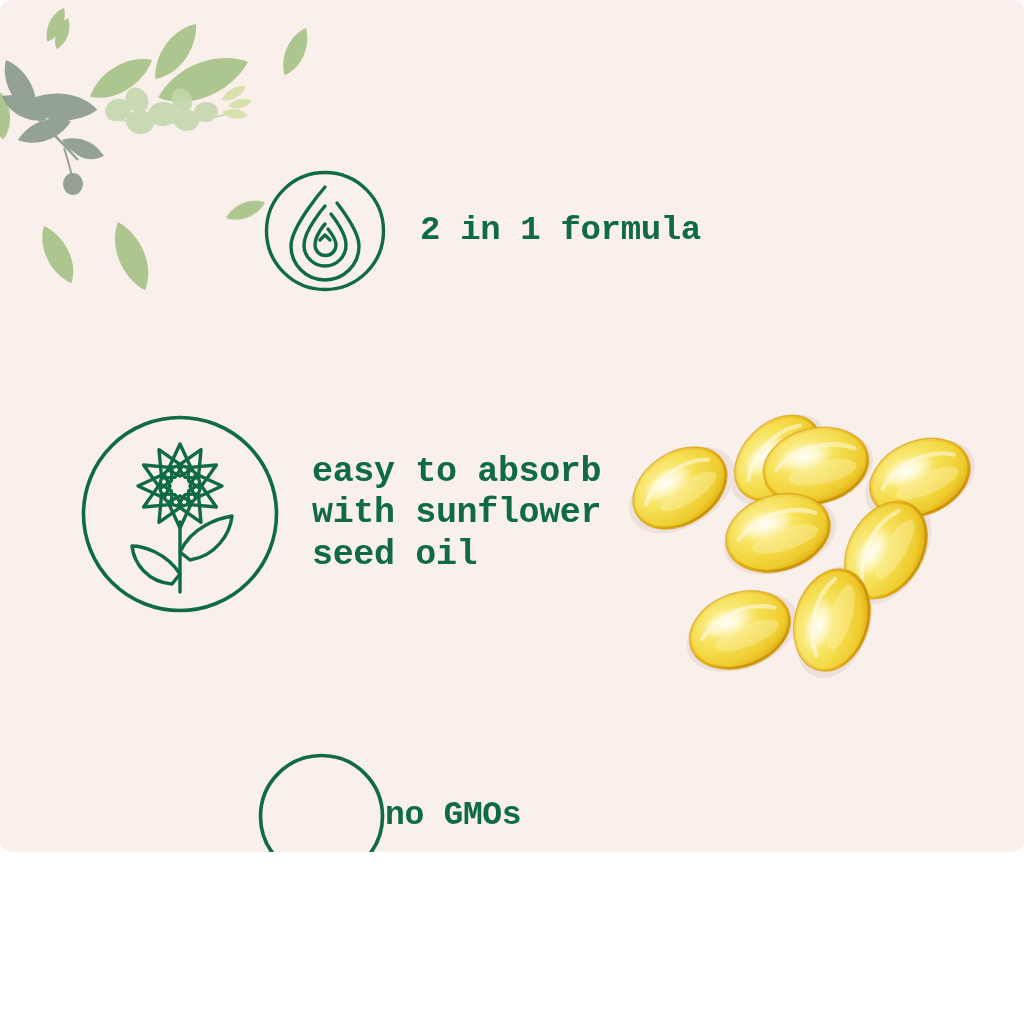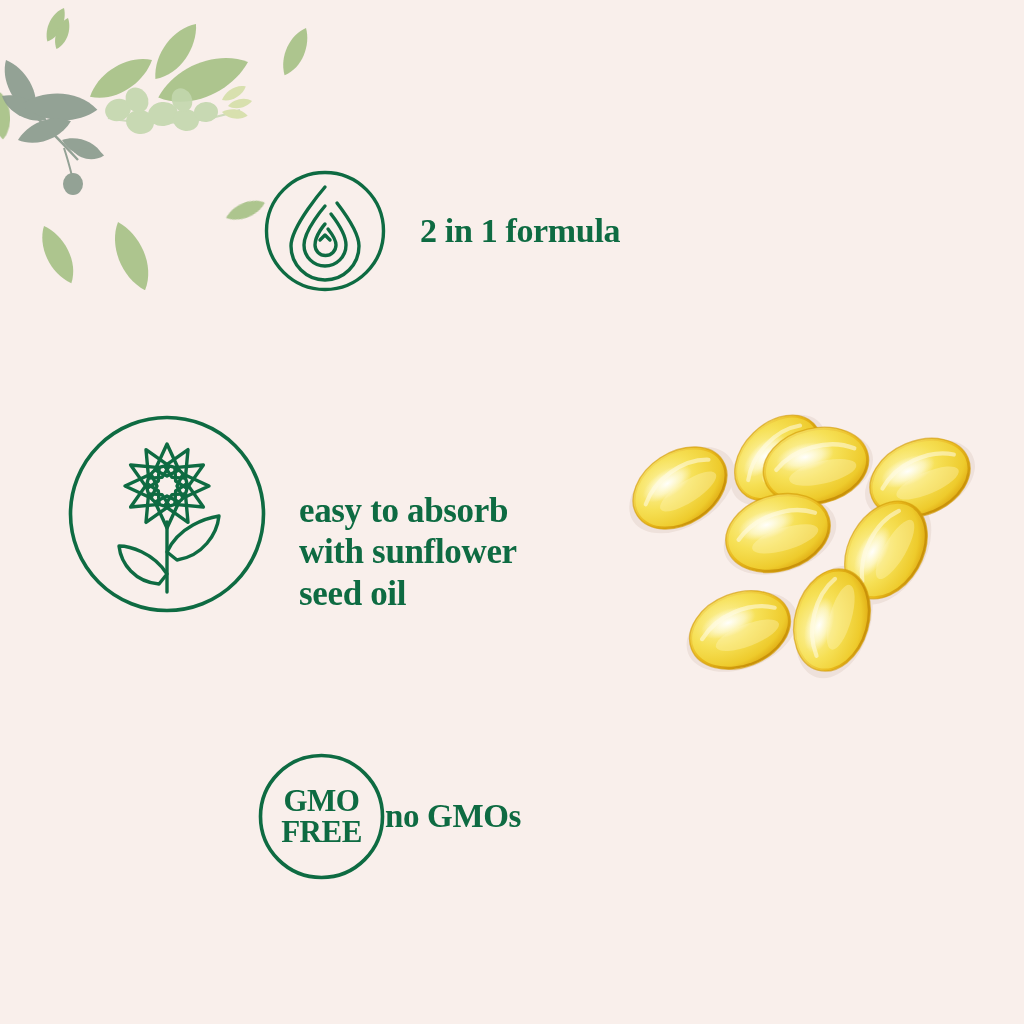--- a/index.html
+++ b/index.html
@@ -3,23 +3,24 @@
 <meta charset="utf-8">
 <style>
   html, body {
     margin: 0;
     padding: 0;
     background: #ffffff;
   }
   #stage {
     position: relative;
     width: 1024px;
-    height: 1024px;
+    height: 852px;
     overflow: hidden;
-    font-family: Liberation Serif, serif;
+    font-family: Liberation Mono, monospace;
+    border-radius: 12px;
   }
   .bg {
     position: absolute;
     inset: 0;
     background: #f9efeb;
   }
   
   #botanical {
     position: absolute;
     left: 0;
@@ -51,23 +52,22 @@
     top: 170px;
   }
   #feature-formula .badge { width: 122px; height: 122px; }
   #feature-formula .feature-label {
     font-size: 34px;
     line-height: 1.1;
     margin-left: 34px;
   }
 
   #feature-absorb {
-    left: 67px;
+    left: 80px;
     top: 414px;
-    align-items: flex-end;
   }
   #feature-absorb .badge { width: 200px; height: 200px; }
   #feature-absorb .feature-label {
     font-size: 35px;
     line-height: 1.18;
     margin-left: 32px;
   }
 
   #feature-gmo {
     left: 258px;
@@ -271,22 +271,20 @@
     <div class="feature-label">easy to absorb
 with sunflower
 seed oil</div>
   </div>
 
   <div class="feature" id="feature-gmo">
     <div class="badge">
       <svg viewBox="0 0 127 127">
         <circle cx="63.5" cy="63.5" r="61" fill="none" stroke="#0e6b42" stroke-width="3.6"></circle>
       </svg>
-      <div class="gmo-text">GMO
-FREE</div>
     </div>
     <div class="feature-label">no GMOs</div>
   </div>
 
   <svg id="capsules" viewBox="0 0 390 350">
     <defs>
       <radialGradient id="gelFill" cx="38%" cy="30%" r="78%">
         <stop offset="0%" stop-color="#fdf4a8"></stop>
         <stop offset="45%" stop-color="#f6e055"></stop>
         <stop offset="82%" stop-color="#eecb2c"></stop>

